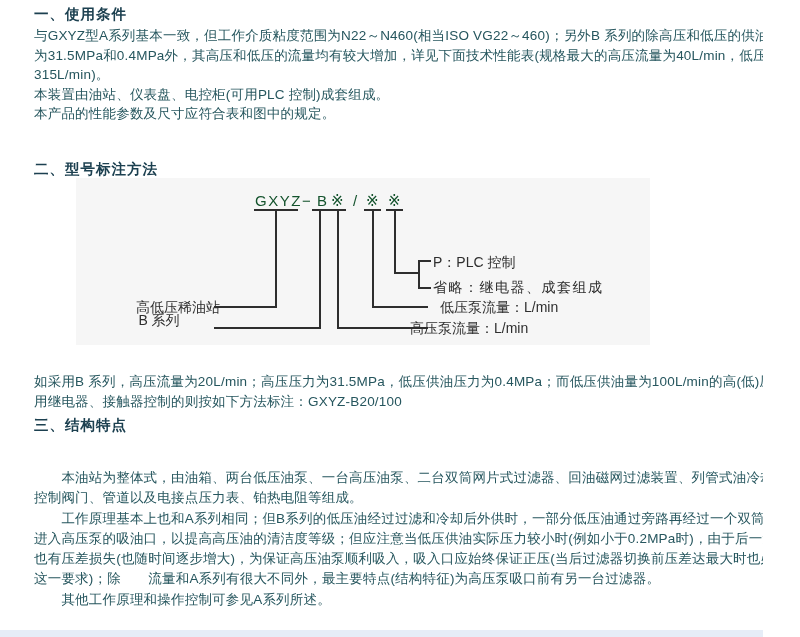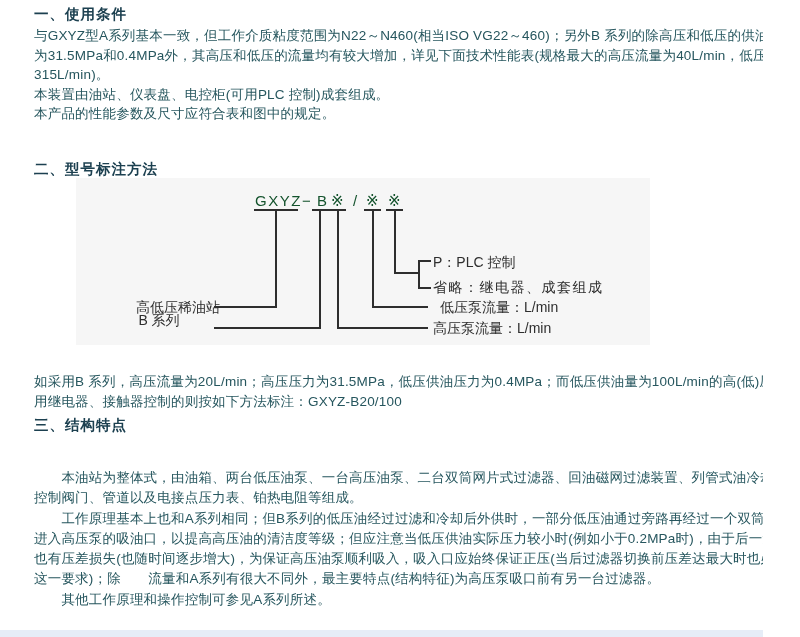--- a/index.html
+++ b/index.html
@@ -85,21 +85,21 @@
     <div class="dg-line" style="left:394px; top:272px; width:26px; height:2px;"></div>
     <div class="dg-line" style="left:418px; top:260px; width:2px; height:29px;"></div>
     <div class="dg-line" style="left:418px; top:260px; width:13px; height:2px;"></div>
     <div class="dg-line" style="left:418px; top:287px; width:13px; height:2px;"></div>
 
     <div class="dg-label" style="left:120px; top:300px; width:88px; text-align:right;margin-left:12px;">高低压稀油站</div>
     <div class="dg-label" style="left:120px; top:313px; width:78px; text-align:center;">B 系列</div>
     <div class="dg-label" style="left:433px; top:255px;text-align:right;">P：PLC 控制</div>
     <div class="dg-label" style="left:433px; top:280px; letter-spacing:1.5px;">省略：继电器、成套组成</div>
     <div class="dg-label" style="left:440px; top:300px;">低压泵流量：L/min</div>
-    <div class="dg-label" style="left:433px; top:321px;">高压泵流量：L/min</div>
+    <div class="dg-label" style="left:410px; top:321px;">高压泵流量：L/min</div>
   </div>
 
   <div class="lines" style="top:372px;">
     <div class="line">如采用B 系列，高压流量为20L/min；高压压力为31.5MPa，低压供油压力为0.4MPa；而低压供油量为100L/min的高(低)压稀油站，采</div>
     <div class="line">用继电器、接触器控制的则按如下方法标注：GXYZ-B20/100</div>
   </div>
 
   <div class="heading" style="top:416px;">三、结构特点</div>
   <div class="lines s3" style="top:468px;">
     <div class="line">　　本油站为整体式，由油箱、两台低压油泵、一台高压油泵、二台双筒网片式过滤器、回油磁网过滤装置、列管式油冷却器、各种</div>

